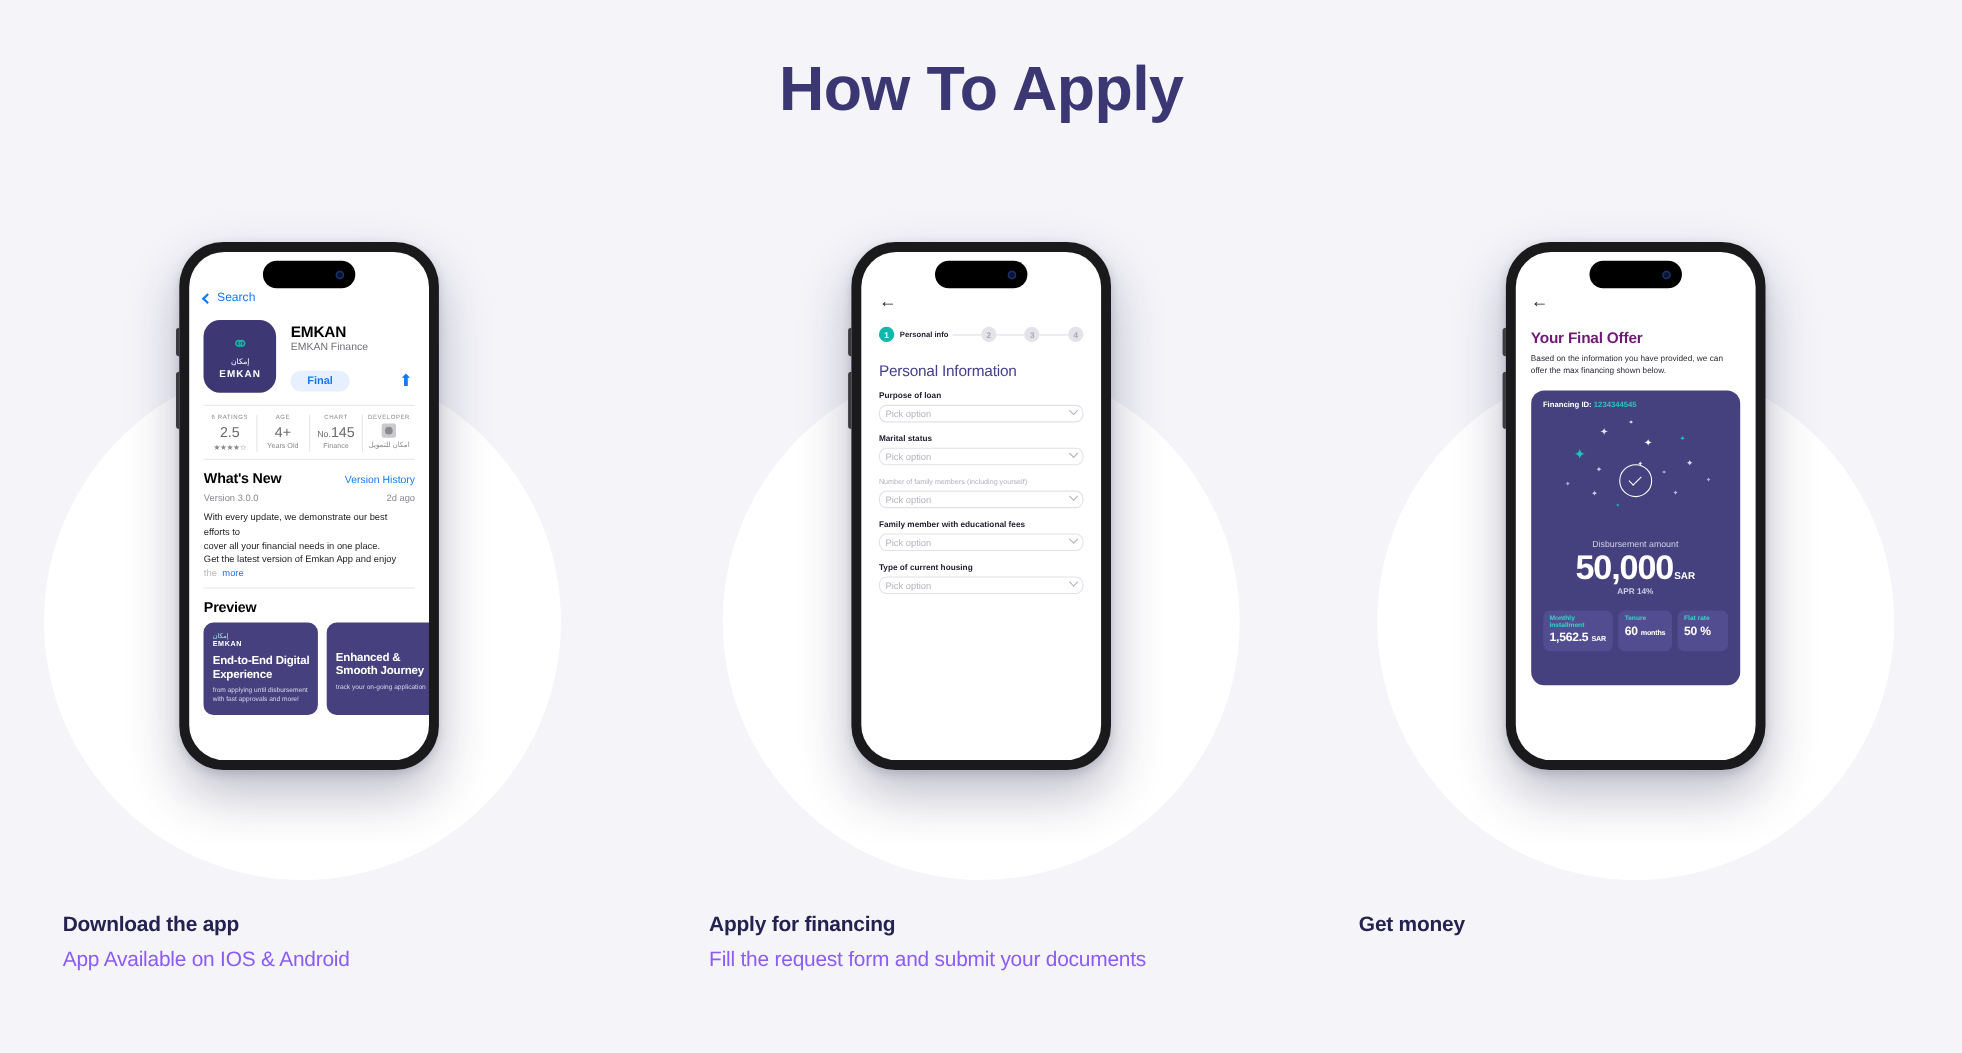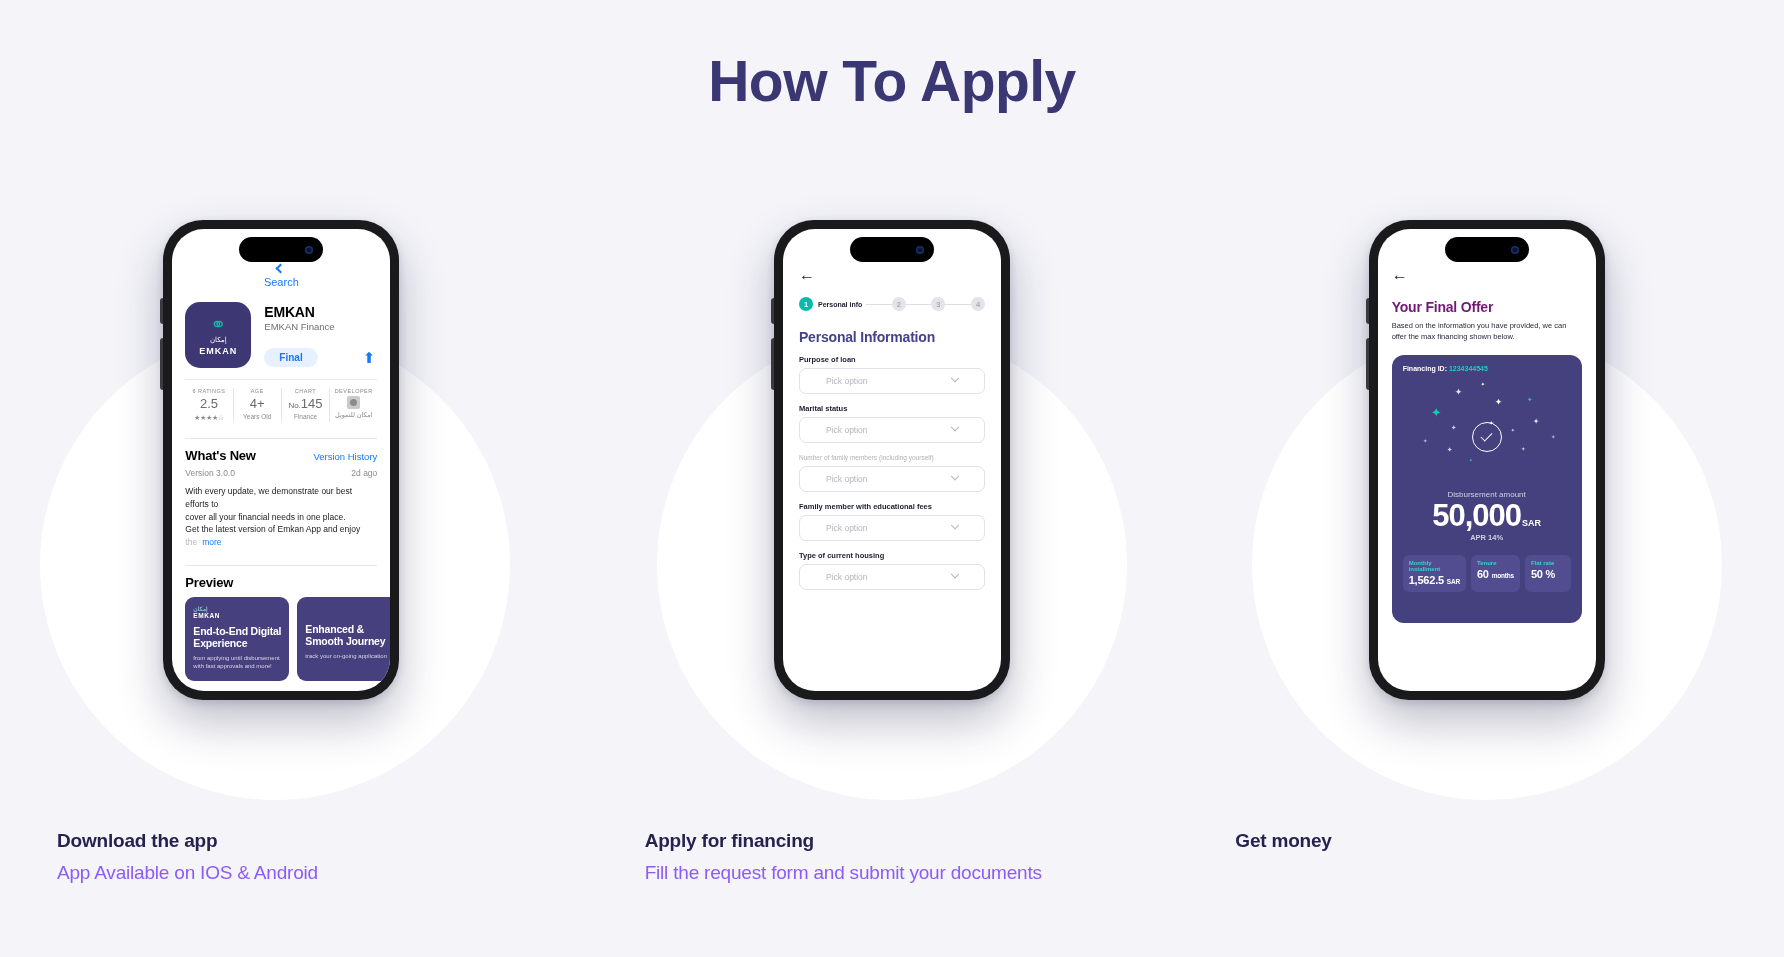--- a/index.html
+++ b/index.html
@@ -71,21 +71,21 @@
   .notch i {
     width: 8px; height: 8px; border-radius: 50%;
     background: #0c1430; display: block;
     box-shadow: inset 0 0 0 1.5px #16306b;
   }
   .phone-1 { margin-left: -16px; }
 
   
   .p1 { padding: 36px 13px 0 13px; font-size: 9px; color: #111; }
   .back-row { display: flex; align-items: center; gap: 4px; color: #1579ff;
-              font-size: 11px; font-weight: 500; flex-direction: column; }
+              font-size: 11px; font-weight: 500; }
   .chev-l { width: 7px; height: 7px; border-left: 2px solid #1579ff;
             border-bottom: 2px solid #1579ff; transform: rotate(45deg);
             margin-right: 1px; }
   .app-head { display: flex; gap: 13px; margin-top: 14px; }
   .app-icon {
     width: 66px; height: 66px; border-radius: 15px;
     background: #3d3873; flex: none;
     display: flex; flex-direction: column;
     align-items: center; justify-content: center; gap: 2px;
   }
@@ -112,21 +112,21 @@
   .stat .cap { font-size: 5.5px; color: #8a8a8f; letter-spacing: .5px; }
   .stat .val { font-size: 13px; color: #6b6b70; margin-top: 2px; font-weight: 400; }
   .stat .val small { font-size: 8px; }
   .stat .sub { font-size: 6.5px; color: #8a8a8f; margin-top: 2px; }
   .stars { font-size: 7px; color: #8a8a8f; margin-top: 3px; letter-spacing: -.3px; }
   .dev-ico { width: 13px; height: 13px; margin: 2px auto 0; border-radius: 2px;
              background: #c9c9ce; position: relative; }
   .dev-ico::after { content:""; position:absolute; left:3px; top:2.5px;
              width:7px; height:7px; border-radius:50%; background:#8a8a8f; }
 
-  .sect { border-top: 1px solid #e7e7ea; margin-top: 16px; padding-top: 9px; }
+  .sect { border-top: 1px solid #e7e7ea; margin-top: 6px; padding-top: 9px; }
   .sect-row { display: flex; align-items: baseline; justify-content: space-between; }
   .sect-title { font-size: 13px; font-weight: bold; color: #000; letter-spacing: -.2px; }
   .sect-link { font-size: 9.5px; color: #1579ff; font-weight: 500; }
   .ver-row { display: flex; justify-content: space-between; margin-top: 5px;
              font-size: 8.5px; color: #8a8a8f; }
   .desc { margin-top: 7px; font-size: 8.5px; line-height: 1.5; color: #1c1c1e; }
   .desc .fade { color: #b8b8bd; }
   .desc .more { color: #1579ff; margin-left: 5px; }
 
   .preview-cards { display: flex; gap: 8px; margin-top: 7px; }
@@ -144,30 +144,30 @@
   .p2 { padding: 38px 16px 0 16px; }
   .arrow-back { font-size: 16px; color: #1c1c2e; line-height: 1; }
   .stepper { display: flex; align-items: center; margin-top: 14px; }
   .step { width: 14px; height: 14px; border-radius: 50%;
           display:flex; align-items:center; justify-content:center;
           font-size: 7.5px; font-weight: bold; flex: none; }
   .step.on { background: #0cb8ab; color: #fff; }
   .step.off { background: #e3e3e9; color: #a9a9b4; }
   .step-lbl { font-size: 7px; font-weight: bold; color: #1c1c2e; margin: 0 4px 0 5px; white-space: nowrap; }
   .step-line { flex: 1; height: 1px; background: #dedee5; }
-  .form-title { font-size: 14px; font-weight: bold; color: #46418e;
+  .form-title { font-size: 14px; font-weight: normal; color: #46418e;
                 margin-top: 18px; letter-spacing: -.2px; }
   .field { margin-top: 10px; }
   .field:first-of-type { margin-top: 12px; }
   .f-lbl { font-size: 7.5px; font-weight: bold; color: #1c1c2e; margin-bottom: 4px; }
   .f-lbl span { font-weight: normal; color: #b0b0ba; font-size: 6.5px; }
   .f-box {
-    height: 26px; border: 1px solid #e1e1e8; border-radius: 7px;
+    height: 16px; border: 1px solid #e1e1e8; border-radius: 7px;
     display: flex; align-items: center; justify-content: space-between;
-    padding: 0 26px;
+    padding: 0 5px;
   }
   .f-ph { font-size: 8.5px; color: #b4b4be; }
   .chev-d { width: 6px; height: 6px; border-right: 1.3px solid #b4b4be;
             border-bottom: 1.3px solid #b4b4be; transform: rotate(45deg) translate(-2px,-2px); }
 
   
   .p3 { padding: 38px 14px 0 14px; }
   .offer-title { font-size: 14px; font-weight: bold; color: #701a75;
                  margin-top: 16px; letter-spacing: -.2px; }
   .offer-desc { font-size: 7.5px; line-height: 1.45; color: #2b2b3a; margin-top: 6px; }

